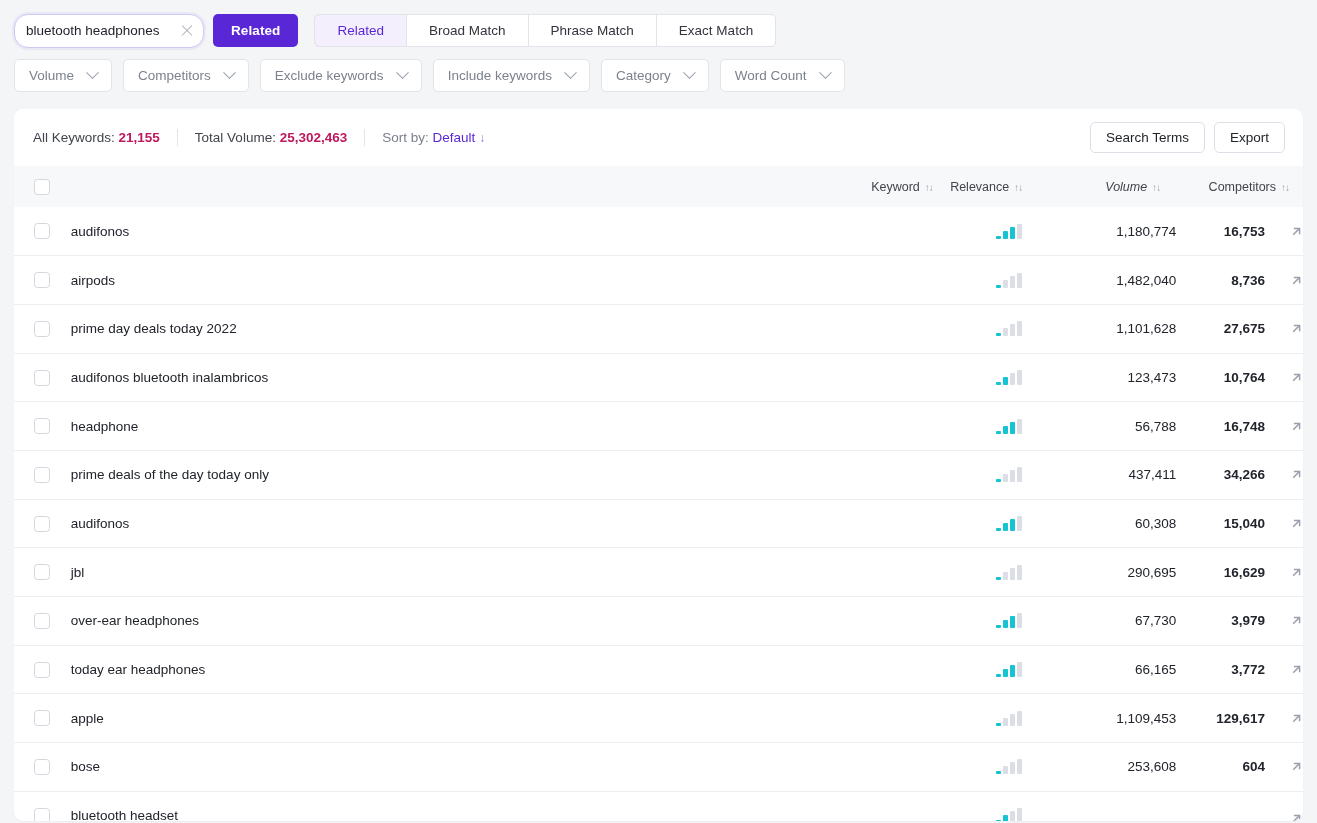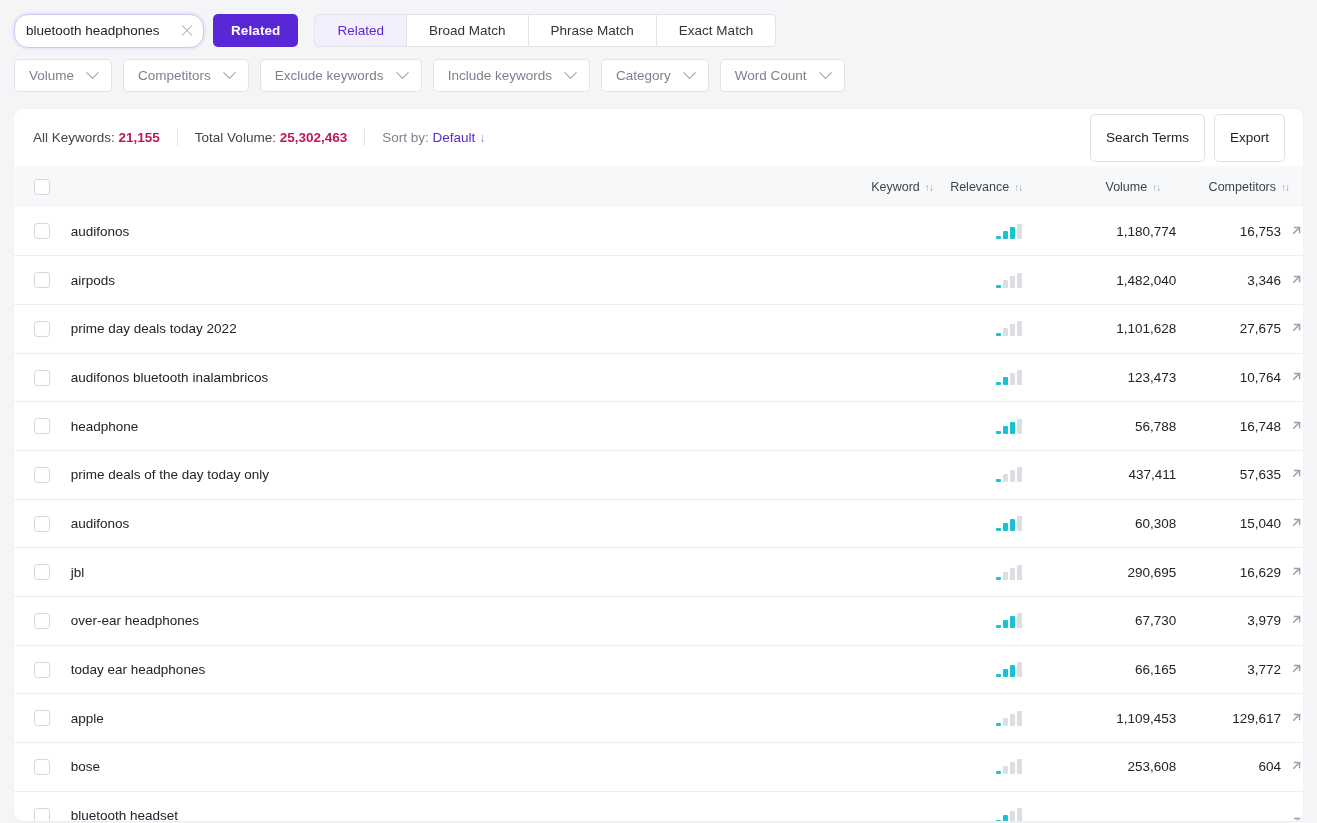--- a/index.html
+++ b/index.html
@@ -152,21 +152,21 @@
     width: 1px;
     height: 17px;
     background: #e2e4ea;
     margin: 0 17px;
   }
   .sortby { font-size: 13.5px; color: #7c818e; white-space: nowrap; }
   .sortby .val { color: #5a27d6; }
   .sortby .arr { color: #8b7fe0; margin-left: 4px; font-size: 12px; }
   .spacer { flex: 1; }
   .ghost-btn {
-    height: 48px;
+    height: 31px;
     padding: 0 15px;
     background: #fff;
     border: 1px solid #dcdfe6;
     border-radius: 5px;
     font-family: "Liberation Sans", sans-serif;
     font-size: 13.5px;
     color: #22252c;
     cursor: pointer;
     margin-left: 9px;
     font-weight: 500;
@@ -187,21 +187,21 @@
   .sorticon {
     display: inline-block;
     margin-left: 5px;
     color: #9aa0ad;
     font-size: 10px;
     letter-spacing: -1px;
   }
   .col-check { width: 56px; padding-left: 0 !important; text-align: center !important; }
   .col-kw    { width: 850px; }
   .col-rel   { width: 100px; text-align: right !important; padding-right: 12px !important; }
-  .col-vol   { width: 140px; text-align: right !important; padding-right: 16px !important; }
+  .col-vol   { width: 140px; text-align: right !important; padding-right: 16px !important; font-style: italic; }
   .col-comp  { width: 125px; text-align: right !important; padding-right: 14px !important; }
 
   .tbl tbody tr { border-bottom: 1px solid #edeef1; height: 48.7px; }
   .tbl tbody td {
     font-size: 13.5px;
     color: #21242b;
     vertical-align: middle;
     padding: 0;
   }
   td.kw { padding-left: 2px; }
@@ -228,21 +228,21 @@
     padding-right: 12px;
   }
   .meter i {
     display: block;
     width: 5px;
     border-radius: 1px;
     background: #dcdee5;
   }
   .meter i.on { background: #16c3d2; }
 
-  .cmp-wrap { display: inline-flex; align-items: flex-start; gap: 9px; justify-content: flex-end; }
+  .cmp-wrap { display: inline-flex; align-items: center; gap: 25px; justify-content: flex-end; font-weight: bold; }
   .ext-arrow { width: 13px; height: 13px; flex: 0 0 13px; display: block; }
 
   .partial { overflow: hidden; }
 </style>
 </head>
 <body>
 
 <div class="topbar">
   <div class="search-wrap">
     <span class="search-value">bluetooth headphones</span>
@@ -359,21 +359,21 @@
               <i class="" style="height:8px"></i>
               <i class="" style="height:12px"></i>
               <i class="" style="height:15px"></i>
             </span>
      </td>
      <td class="num">
        <span>1,482,040</span>
      </td>
      <td class="cmp">
        <span class="cmp-wrap">
-         <span>3,346</span>
+         <span>8,736</span>
          <svg class="ext-arrow" viewBox="0 0 13 13">
            <path d="M3.2 9.8 L9.6 3.4" stroke="#9aa0ad" stroke-width="1.5" fill="none"></path>
            <path d="M4.6 3.4 H9.6 V8.4" stroke="#9aa0ad" stroke-width="1.5" fill="none" stroke-linecap="square"></path>
          </svg>
        </span>
      </td>
         </tr>
         <tr>
           <td class="col-check" style="text-align:center">
        <span class="cbox"></span>
@@ -471,21 +471,21 @@
               <i class="" style="height:8px"></i>
               <i class="" style="height:12px"></i>
               <i class="" style="height:15px"></i>
             </span>
      </td>
      <td class="num">
        <span>437,411</span>
      </td>
      <td class="cmp">
        <span class="cmp-wrap">
-         <span>57,635</span>
+         <span>34,266</span>
          <svg class="ext-arrow" viewBox="0 0 13 13">
            <path d="M3.2 9.8 L9.6 3.4" stroke="#9aa0ad" stroke-width="1.5" fill="none"></path>
            <path d="M4.6 3.4 H9.6 V8.4" stroke="#9aa0ad" stroke-width="1.5" fill="none" stroke-linecap="square"></path>
          </svg>
        </span>
      </td>
         </tr>
         <tr>
           <td class="col-check" style="text-align:center">
        <span class="cbox"></span>

